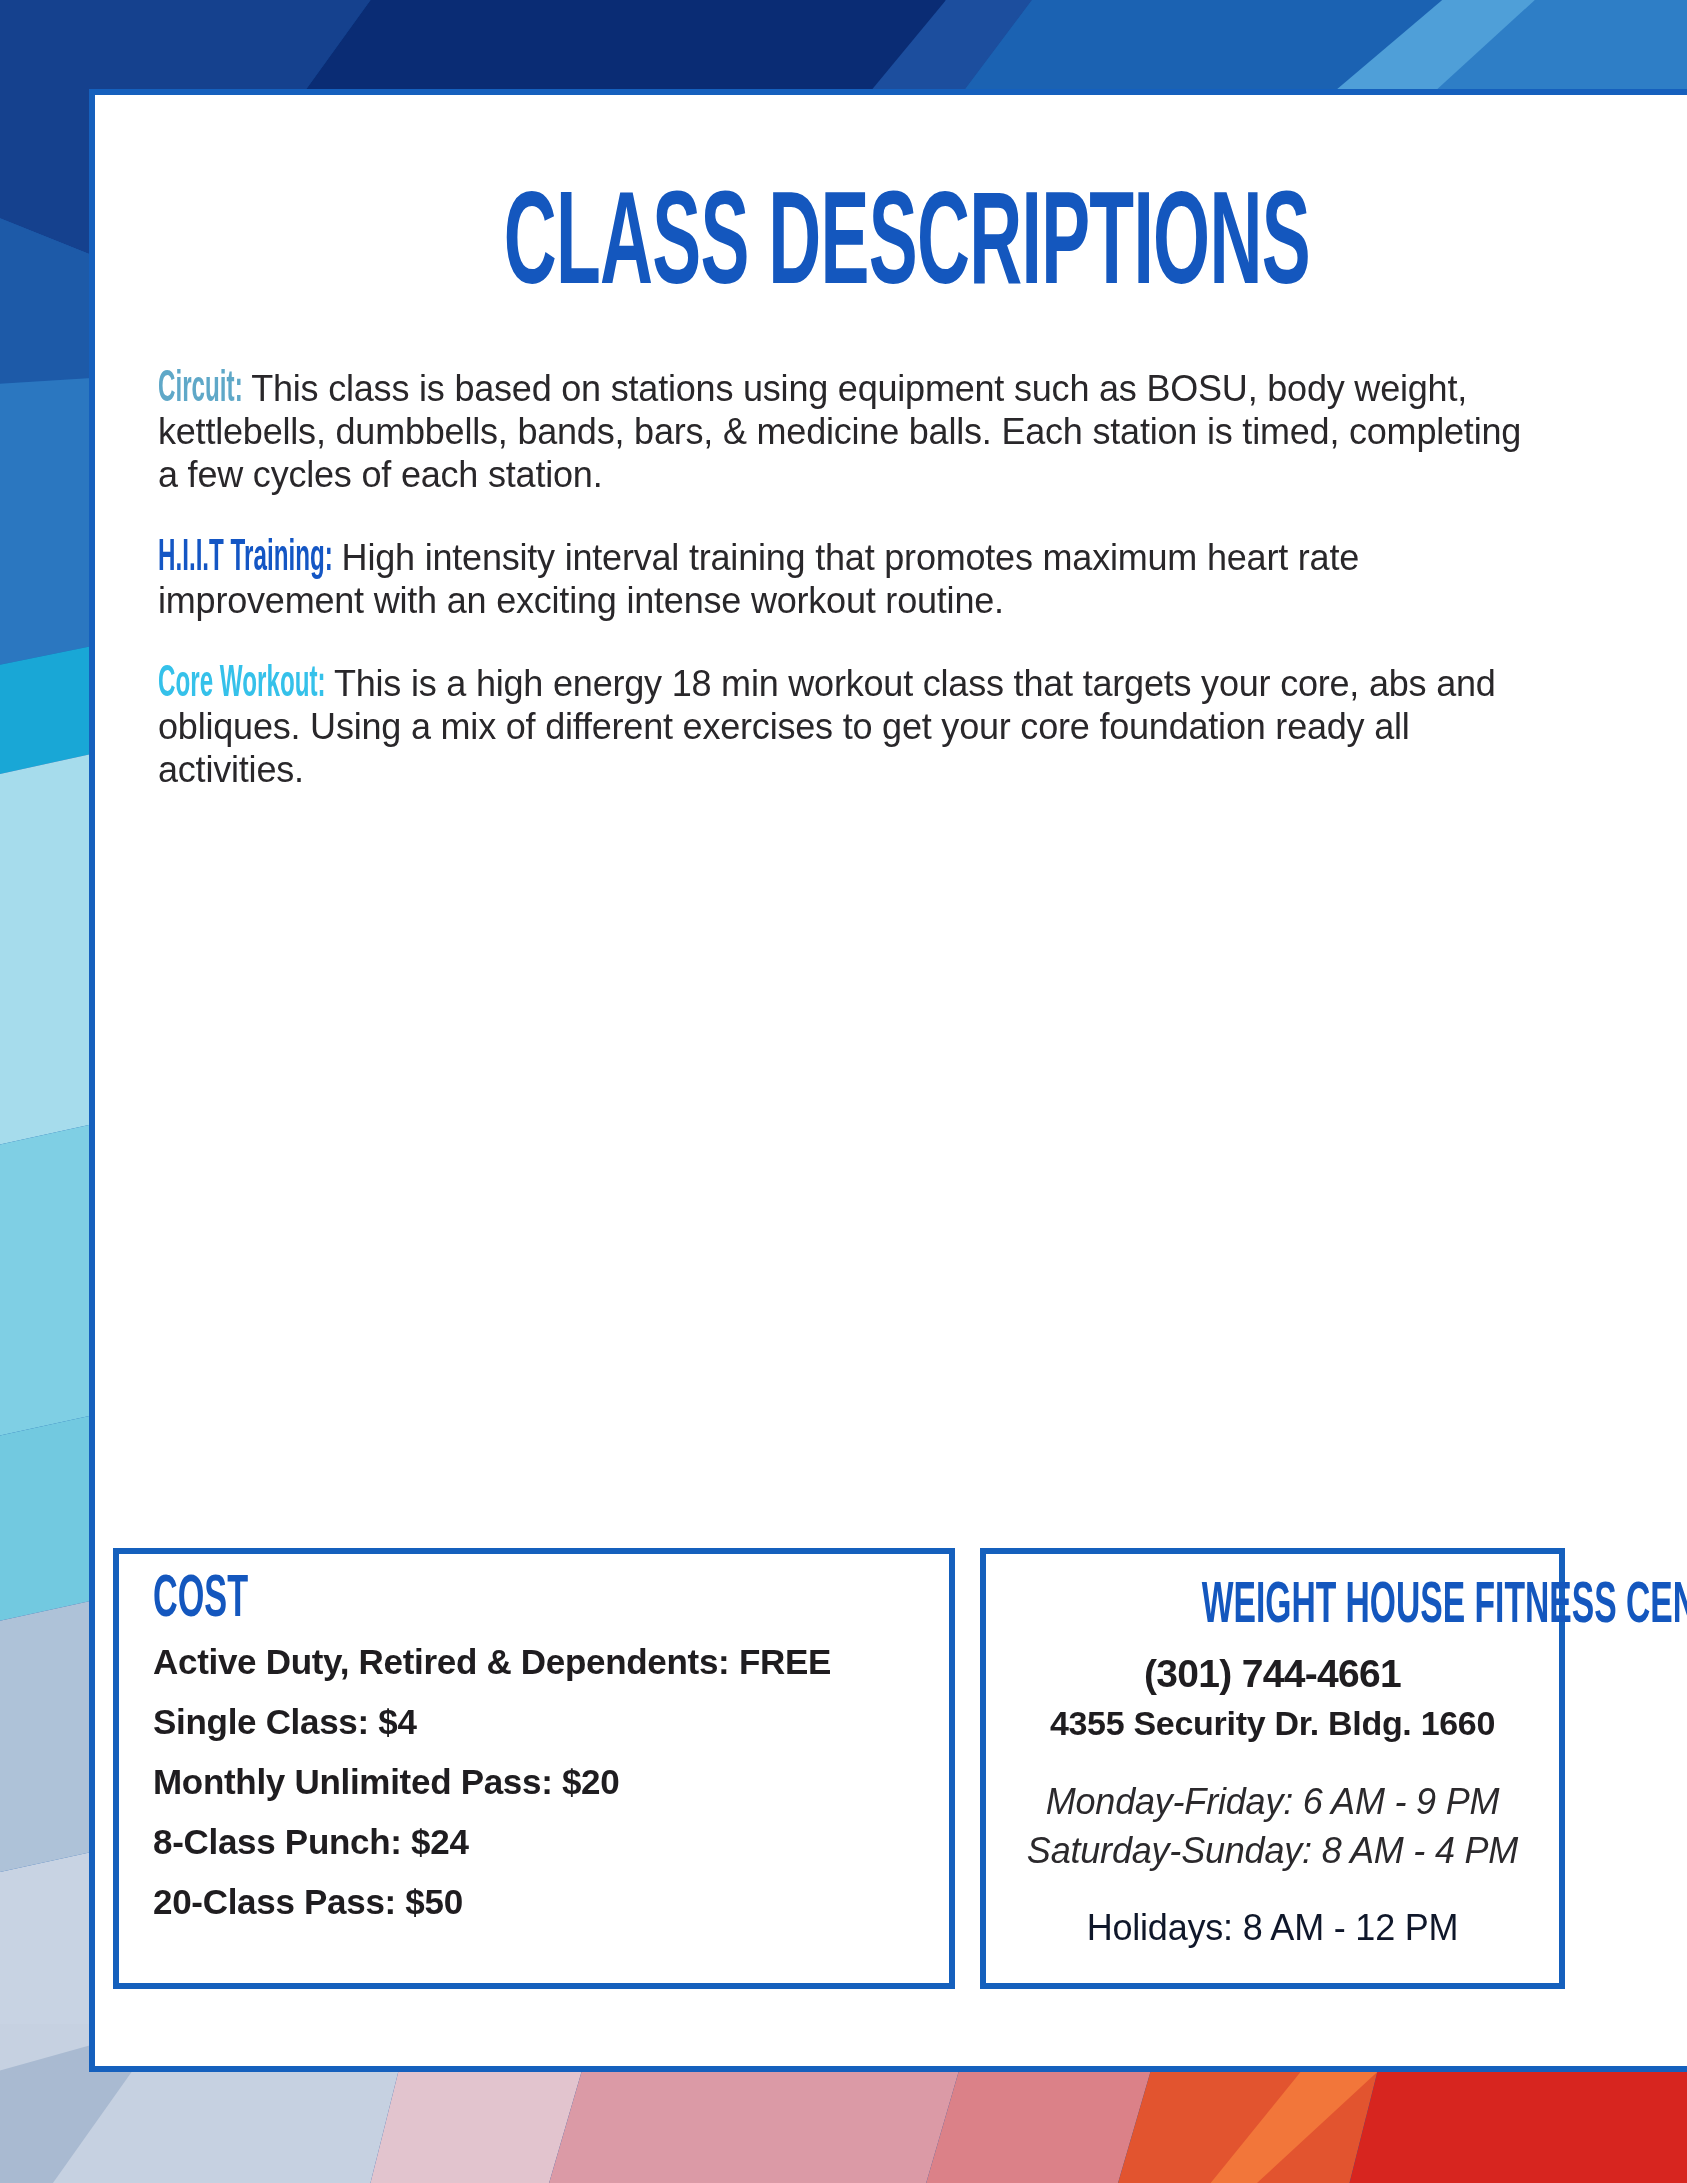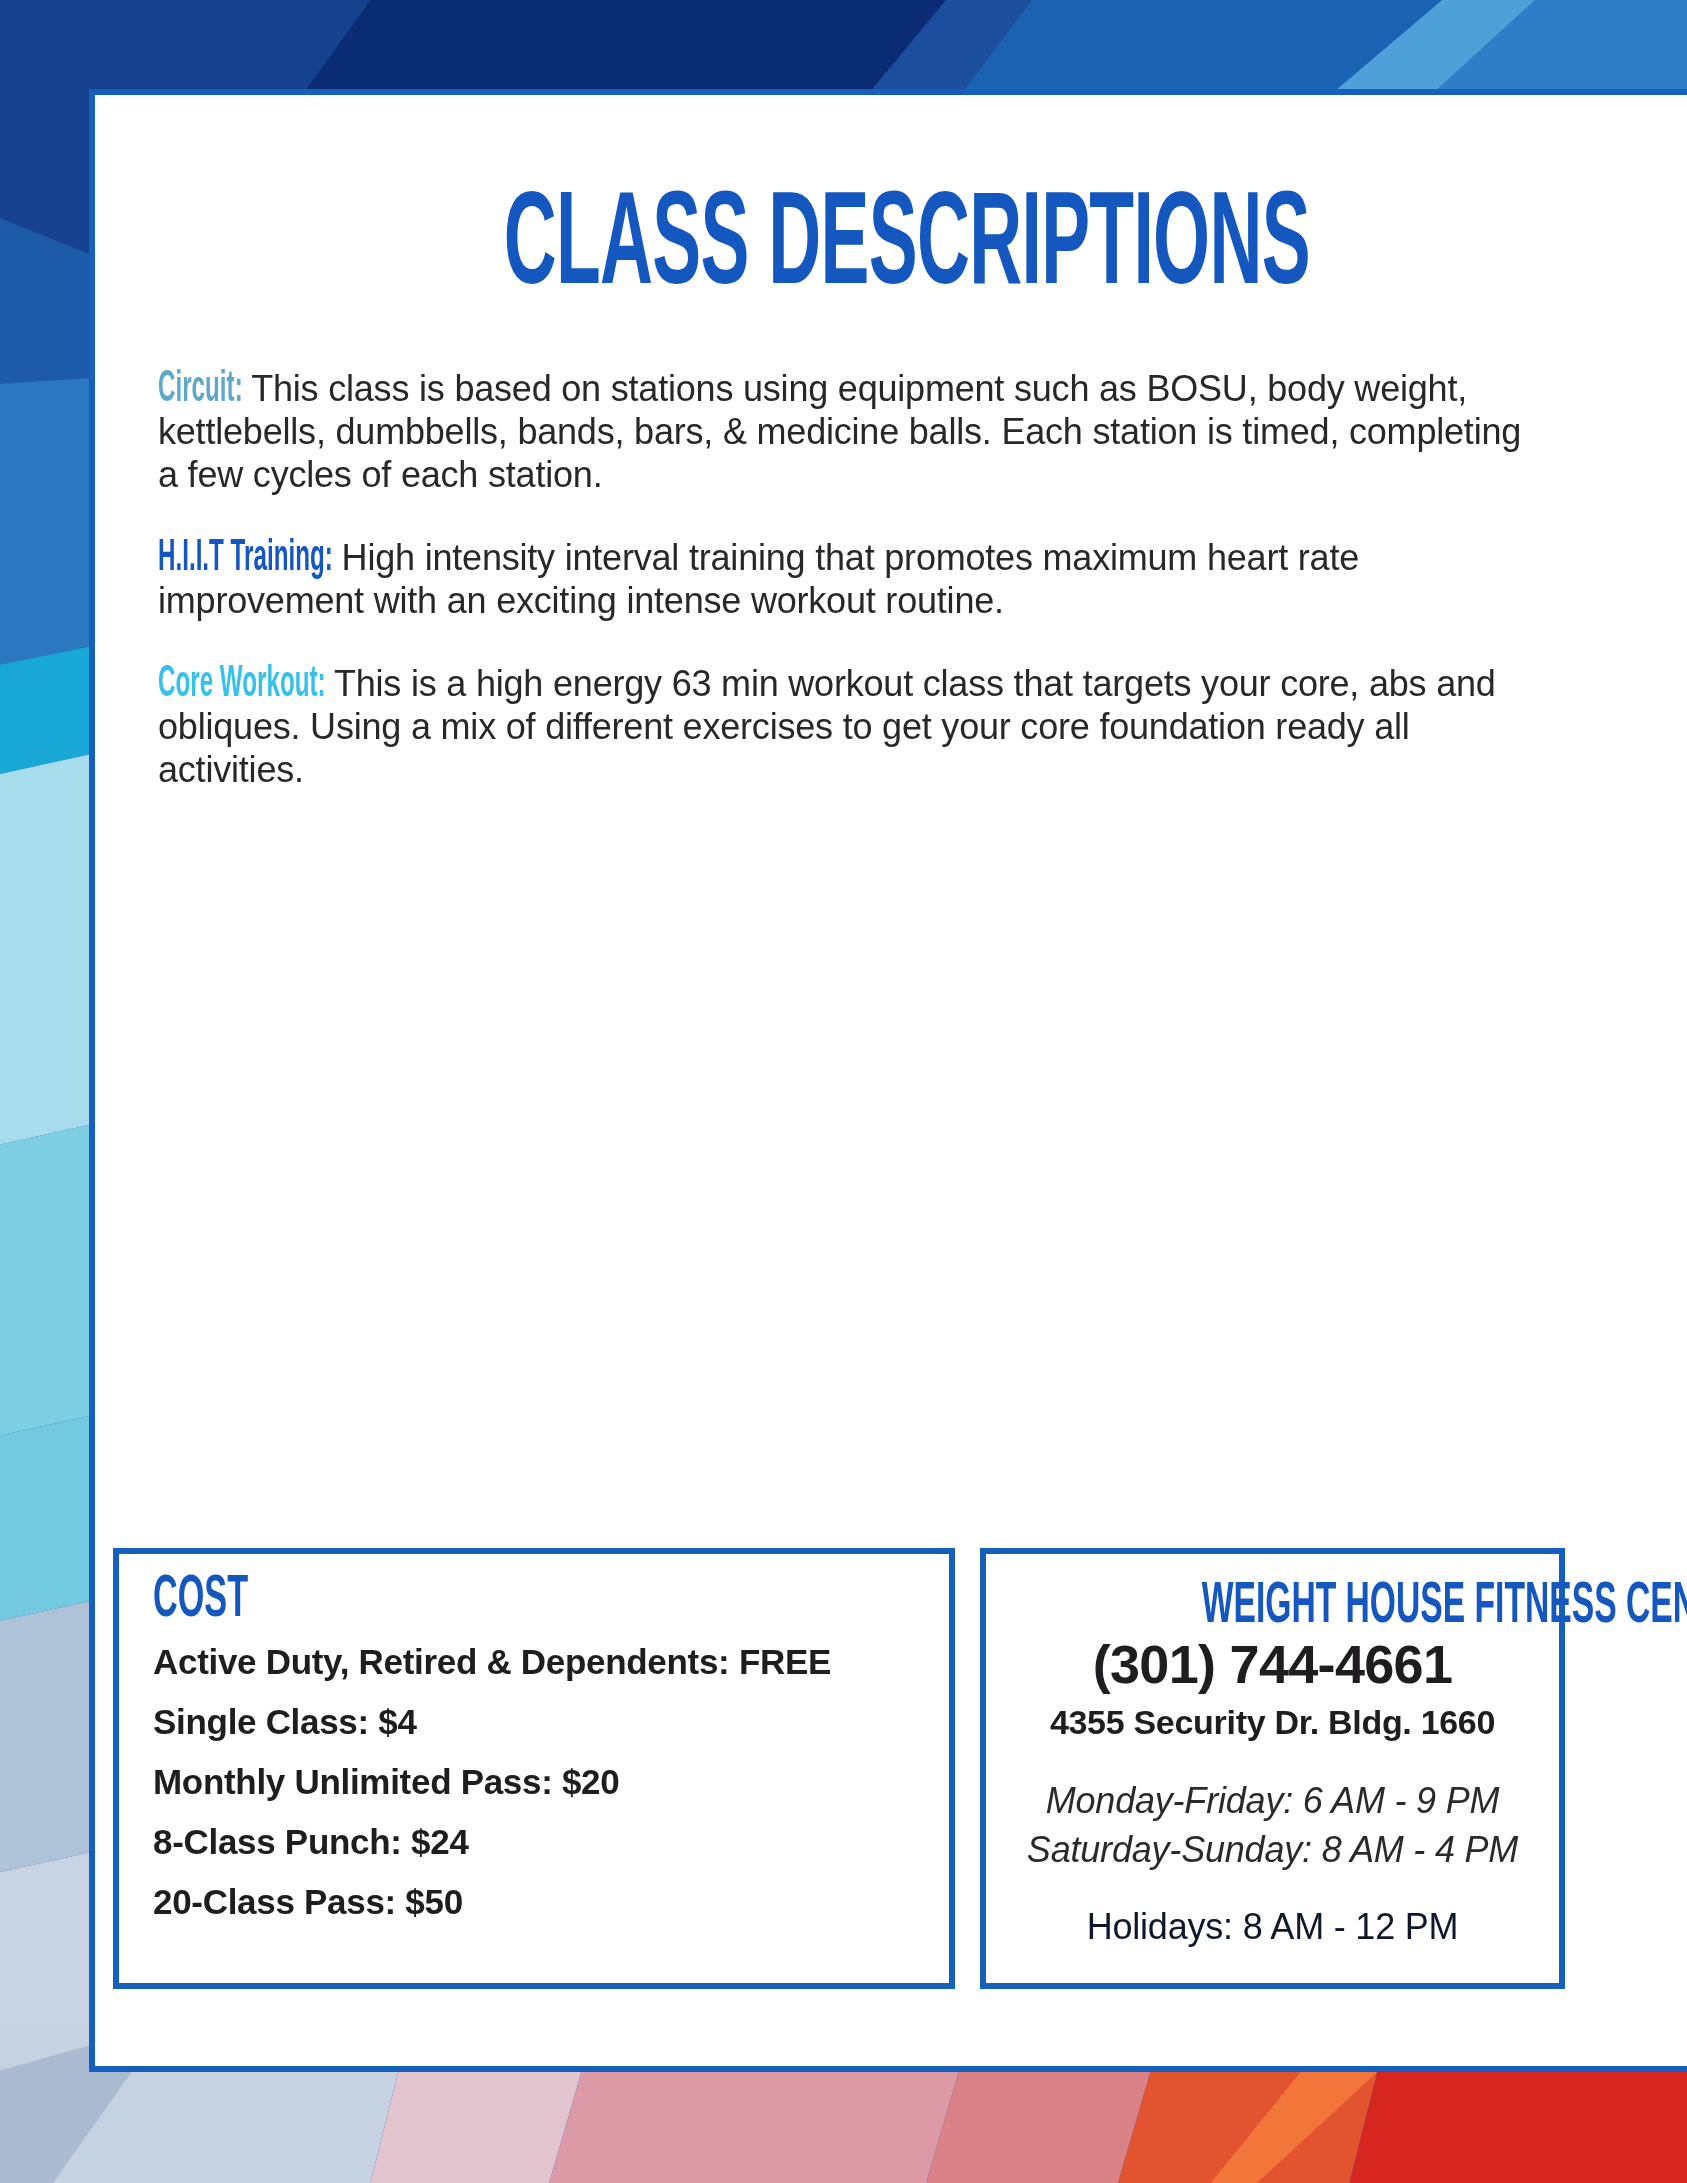--- a/index.html
+++ b/index.html
@@ -25,21 +25,21 @@
 
   .box{position:absolute;top:1453px;height:441px;background:#ffffff;
        border:6px solid #1560BD;box-sizing:border-box;}
   .cost-box{left:18px;width:842px;padding:10.6px 16px 0 34px;}
   .cost-heading{font-size:59px;font-weight:bold;color:#1457BE;line-height:1.06;margin-bottom:5.3px;}
   .cost-item{font-size:35px;font-weight:bold;color:#1F1D20;line-height:60px;
              letter-spacing:-0.3px;white-space:nowrap;}
 
   .facility-box{left:885px;width:585px;text-align:center;padding:14.6px 12px 0 12px;}
   .facility-name{font-size:58px;font-weight:bold;color:#1457BE;line-height:1;margin-top:4px;}
-  .facility-phone{font-size:54px;font-weight:bold;color:#1F1D20;margin-top:2px;letter-spacing:-0.7px;}
+  .facility-phone{font-size:39px;font-weight:bold;color:#1F1D20;margin-top:21px;letter-spacing:-0.7px;}
   .facility-address{font-size:34px;font-weight:bold;color:#1F1D20;margin-top:8px;letter-spacing:-0.3px;}
   .facility-hours{margin-top:34px;font-size:36px;color:#2B292C;line-height:49px;letter-spacing:-0.2px;font-style:italic;}
   .facility-holidays{margin-top:32px;font-size:36px;color:#0f172a;letter-spacing:-0.2px;}
 </style>
 </head>
 <body>
 
 <div class="canvas">
 
   <svg class="bg" viewBox="0 0 2550 3300" preserveAspectRatio="none" aria-hidden="true">
@@ -82,21 +82,21 @@
 
   <div class="page">
 
     <h1 class="title"><span class="cond" style="transform: scaleX(0.56); transform-origin: center center;">CLASS DESCRIPTIONS</span></h1>
 
     <div class="paras">
       <p class="para"><span class="lead lead-circuit cond" style="transform: scaleX(0.55); transform-origin: left center; margin-right: -70px;">Circuit:</span> <span>This class is based on stations using equipment such as BOSU, body weight, kettlebells, dumbbells, bands, bars, &amp; medicine balls. Each station is timed, completing a few cycles of each station.</span></p>
 
       <p class="para"><span class="lead lead-hiit cond" style="transform: scaleX(0.55); transform-origin: left center; margin-right: -144px;">H.I.I.T Training:</span> <span>High intensity interval training that promotes maximum heart rate improvement with an exciting intense workout routine.</span></p>
 
-      <p class="para"><span class="lead lead-core cond" style="transform: scaleX(0.55); transform-origin: left center; margin-right: -138px;">Core Workout:</span> <span>This is a high energy 63 min workout class that targets your core, abs and obliques. Using a mix of different exercises to get your core foundation ready all activities.</span></p>
+      <p class="para"><span class="lead lead-core cond" style="transform: scaleX(0.55); transform-origin: left center; margin-right: -138px;">Core Workout:</span> <span>This is a high energy 18 min workout class that targets your core, abs and obliques. Using a mix of different exercises to get your core foundation ready all activities.</span></p>
     </div>
 
     <div class="box cost-box">
       <div class="cost-heading"><span class="cond" style="transform: scaleX(0.58); transform-origin: left center;">COST</span></div>
       <div class="cost-item">Active Duty, Retired &amp; Dependents: FREE</div>
       <div class="cost-item">Single Class: $4</div>
       <div class="cost-item">Monthly Unlimited Pass: $20</div>
       <div class="cost-item">8-Class Punch: $24</div>
       <div class="cost-item">20-Class Pass: $50</div>
     </div>

